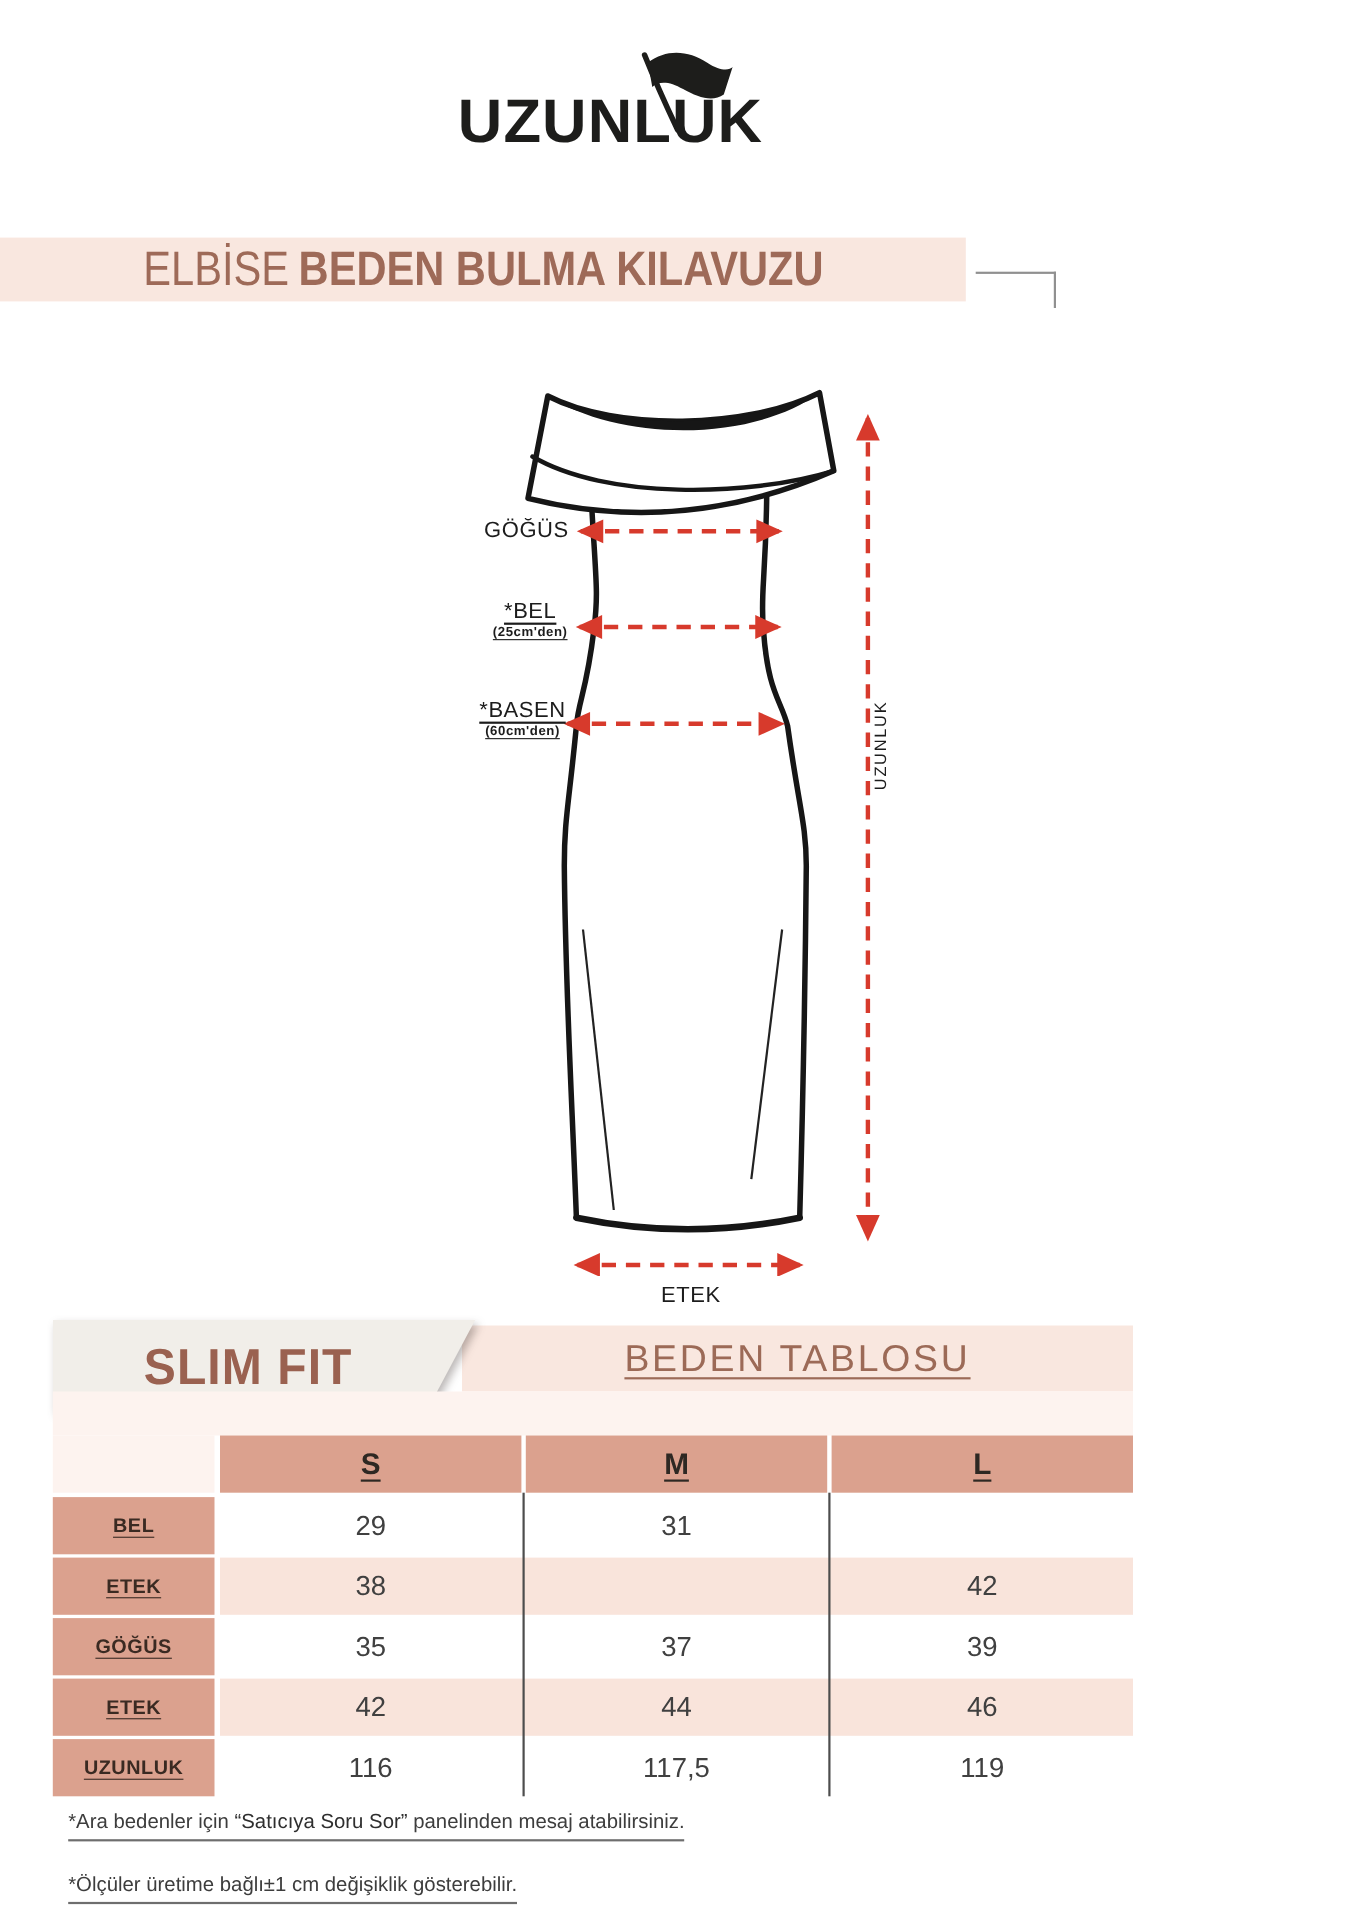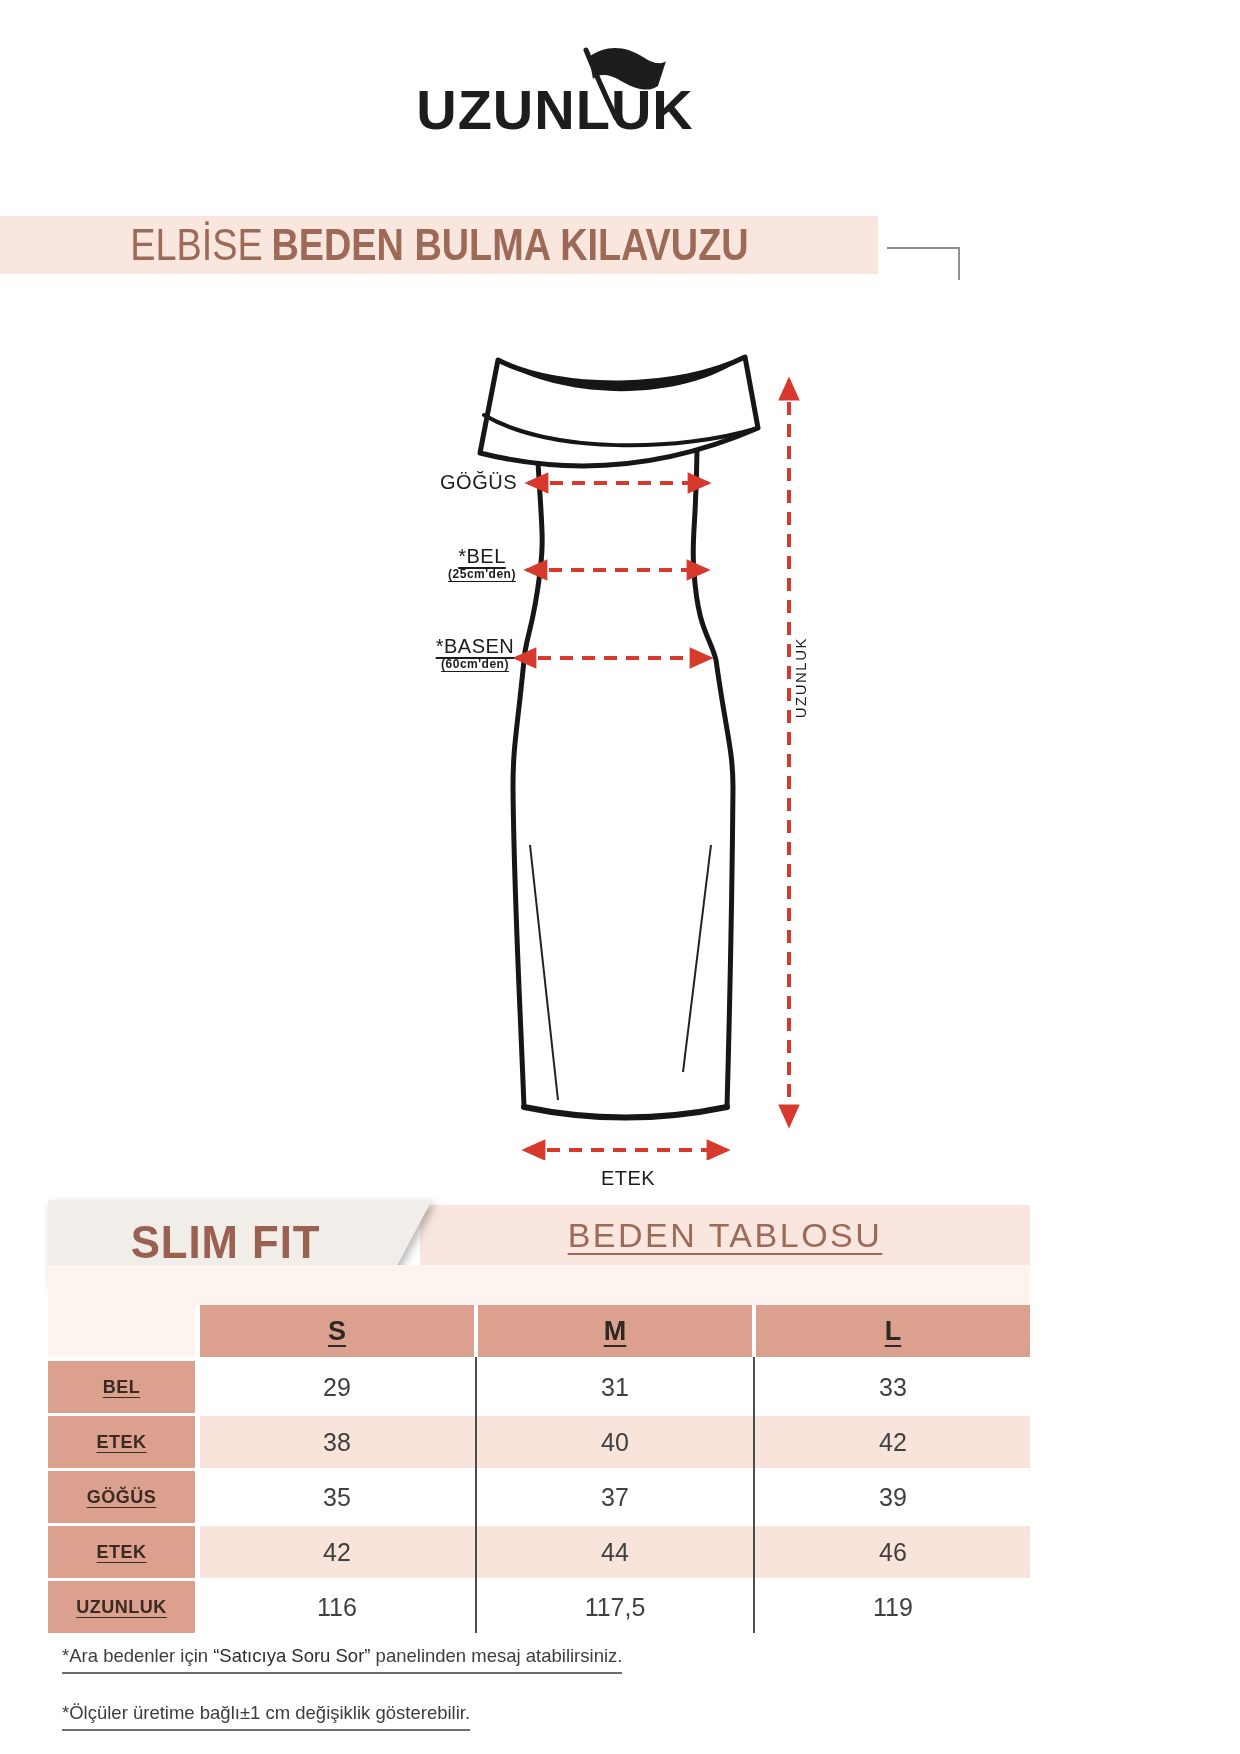--- a/index.html
+++ b/index.html
@@ -198,29 +198,23 @@
     <div class="cell salmon st-l4">
         <span class="lbl-text">UZUNLUK</span>
       </div>
 
     <div class="cell st-v00">
         <span class="val-text">29</span>
       </div>
     <div class="cell st-v01">
         <span class="val-text">31</span>
       </div>
-    <div class="cell st-v02">
-        <span class="val-text">33</span>
-      </div>
     <div class="cell st-v10">
         <span class="val-text">38</span>
       </div>
-    <div class="cell st-v11">
-        <span class="val-text">40</span>
-      </div>
     <div class="cell st-v12">
         <span class="val-text">42</span>
       </div>
     <div class="cell st-v20">
         <span class="val-text">35</span>
       </div>
     <div class="cell st-v21">
         <span class="val-text">37</span>
       </div>
     <div class="cell st-v22">

